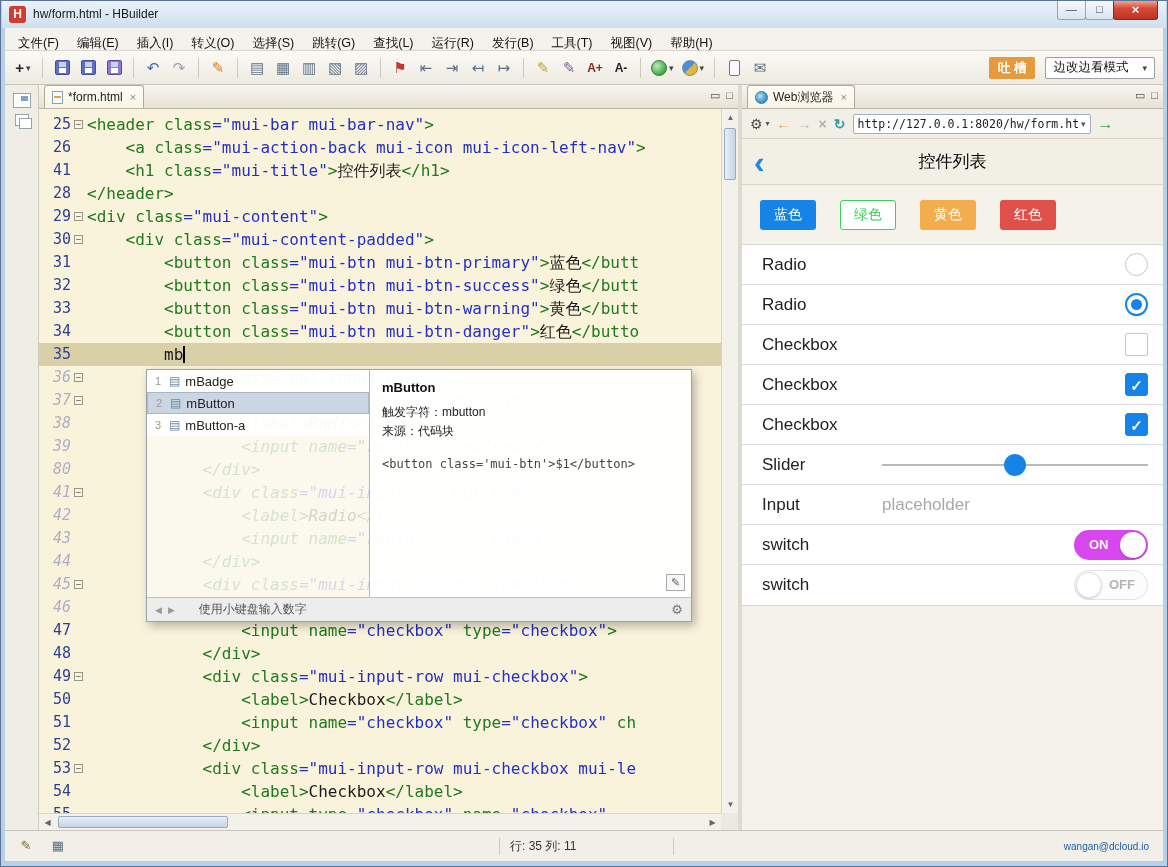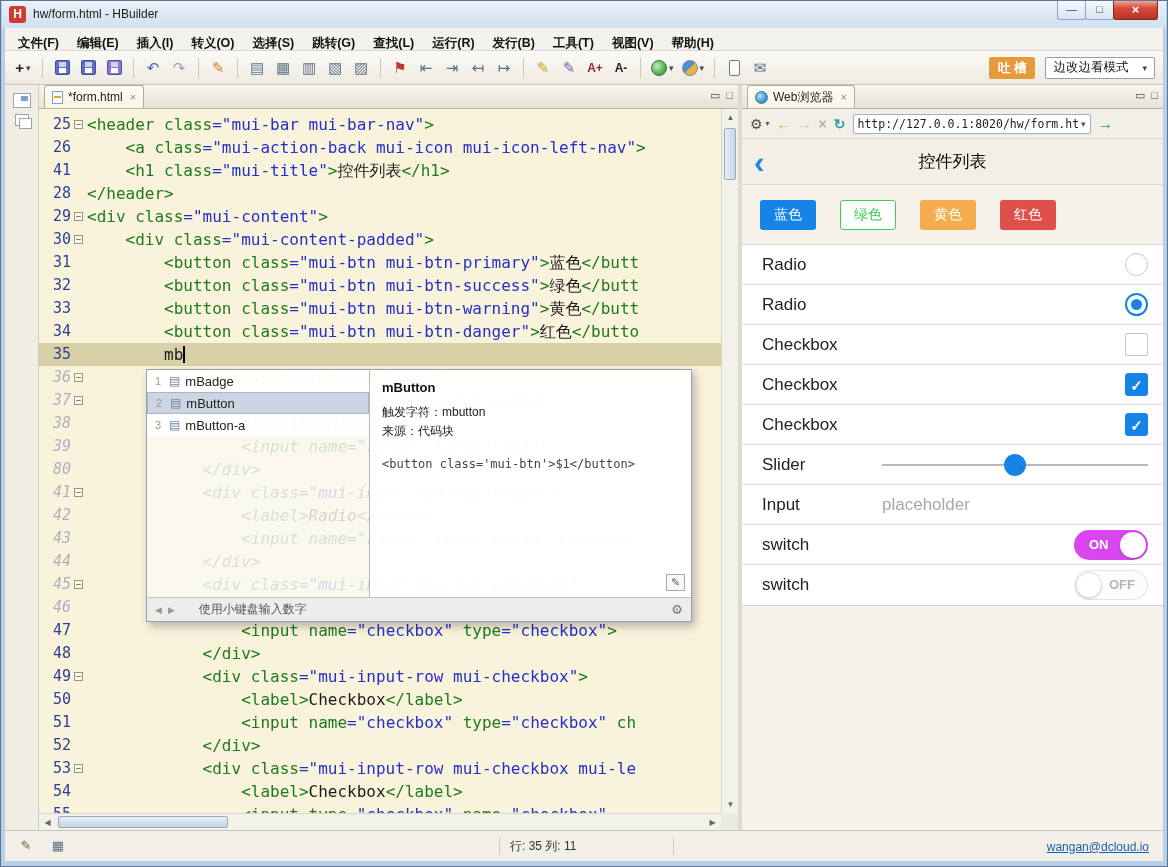--- a/index.html
+++ b/index.html
@@ -15,21 +15,21 @@
   .win-btns { position:absolute; top:0; right:8px; display:flex; }
   .wb { width:29px; height:19px; border:1px solid #8FA5BE; border-top:none; margin-left:-1px;
     background:linear-gradient(#F5F9FD,#D8E5F2); color:#3A4A5C; font-size:11px; text-align:center;
     line-height:17px; border-radius:0 0 3px 3px; }
   .wb.close { width:45px; background:linear-gradient(#EFA496,#D64B38 40%,#BC3322); border-color:#7E2A1D;
     color:#fff; font-size:13px; font-weight:bold; }
 
   
   #menubar { position:absolute; left:4px; right:4px; top:27px; height:23px; background:#F4F2ED;
     border-bottom:1px solid #DAD6CD; display:flex; padding-left:4px; }
-  .menu-item { padding:4px 9px; line-height:22px; font-size:12.5px; color:#111;font-weight:bold; }
+  .menu-item { padding:4px 9px; line-height:22px; font-size:12.5px; color:#111; }
 
   
   #toolbar { position:absolute; left:4px; right:4px; top:50px; height:34px;
     background:linear-gradient(#FBFAF6,#EDEAE1); border-bottom:1px solid #C9C5BB;
     display:flex; align-items:center; padding:0 6px; }
   #tb-groups { display:flex; align-items:center; gap:2px; }
   .tb-btn { min-width:24px; height:24px; display:flex; align-items:center; justify-content:center;
     gap:2px; padding:0 3px; border-radius:3px; }
   .tb-btn .glyph { font-size:15px; line-height:1; }
   .c-dark{color:#222;font-weight:bold;} .c-blue{color:#3A6CB5;} .c-grey{color:#9AA0A8;}
@@ -187,21 +187,21 @@
   #statusbar { position:absolute; left:4px; right:4px; bottom:5px; height:31px; background:#F1EFE8;
     border-top:1px solid #C8C4B9; }
   .sb-ic { position:absolute; top:6px; width:18px; height:18px; text-align:center; line-height:18px; font-size:13px; }
   .sb-ic1 { left:12px; color:#7A6B35; } .sb-ic2 { left:44px; color:#5E7085; }
   .sb-sep { position:absolute; top:7px; width:1px; height:17px; background:#CFCBC0; }
   .sb-linecol { position:absolute; left:505px; top:0; line-height:31px; font-size:12px; color:#333; }
   .sb-user { position:absolute; right:14px; top:0; height:31px; display:flex; align-items:center; gap:6px; }
   .p-ic { width:13px; height:15px; position:relative; }
   .p-head { width:7px; height:7px; border-radius:50%; background:#2E6DB5; margin:0 auto; }
   .p-body { width:13px; height:6px; border-radius:6px 6px 0 0; background:#2E6DB5; margin-top:1px; }
-  .sb-link { font-size:12px; color:#1A5FAE; text-decoration:underline; }
+  .sb-link { font-size:10px; color:#1A5FAE; }
 </style>
 </head>
 <body>
 
 <div id="screen">
 
   <div id="titlebar">
     <div class="tb-logo">H</div>
     <div class="tb-title">hw/form.html - HBuilder</div>
     <div class="win-btns">

